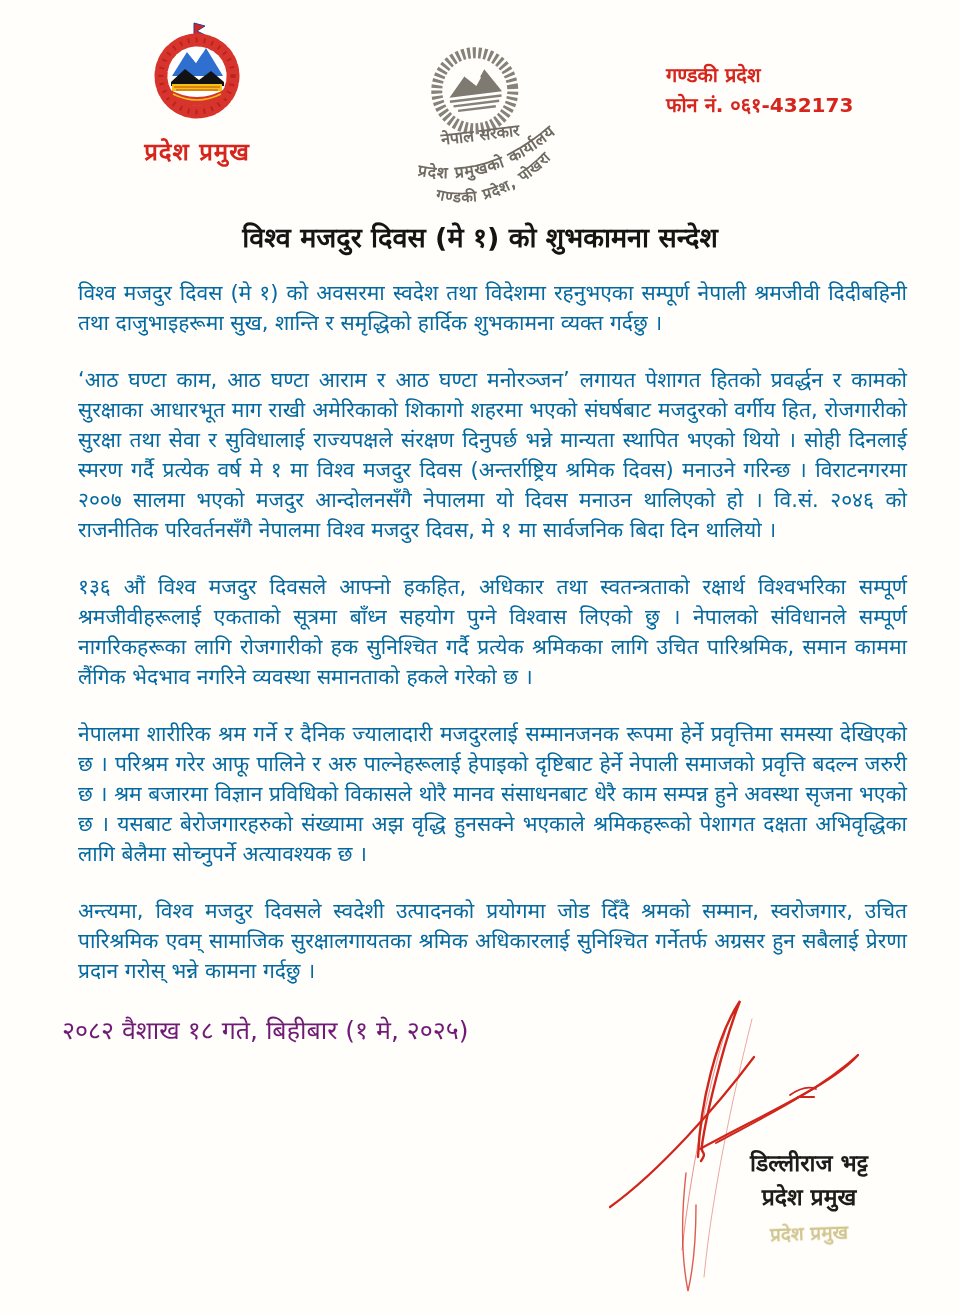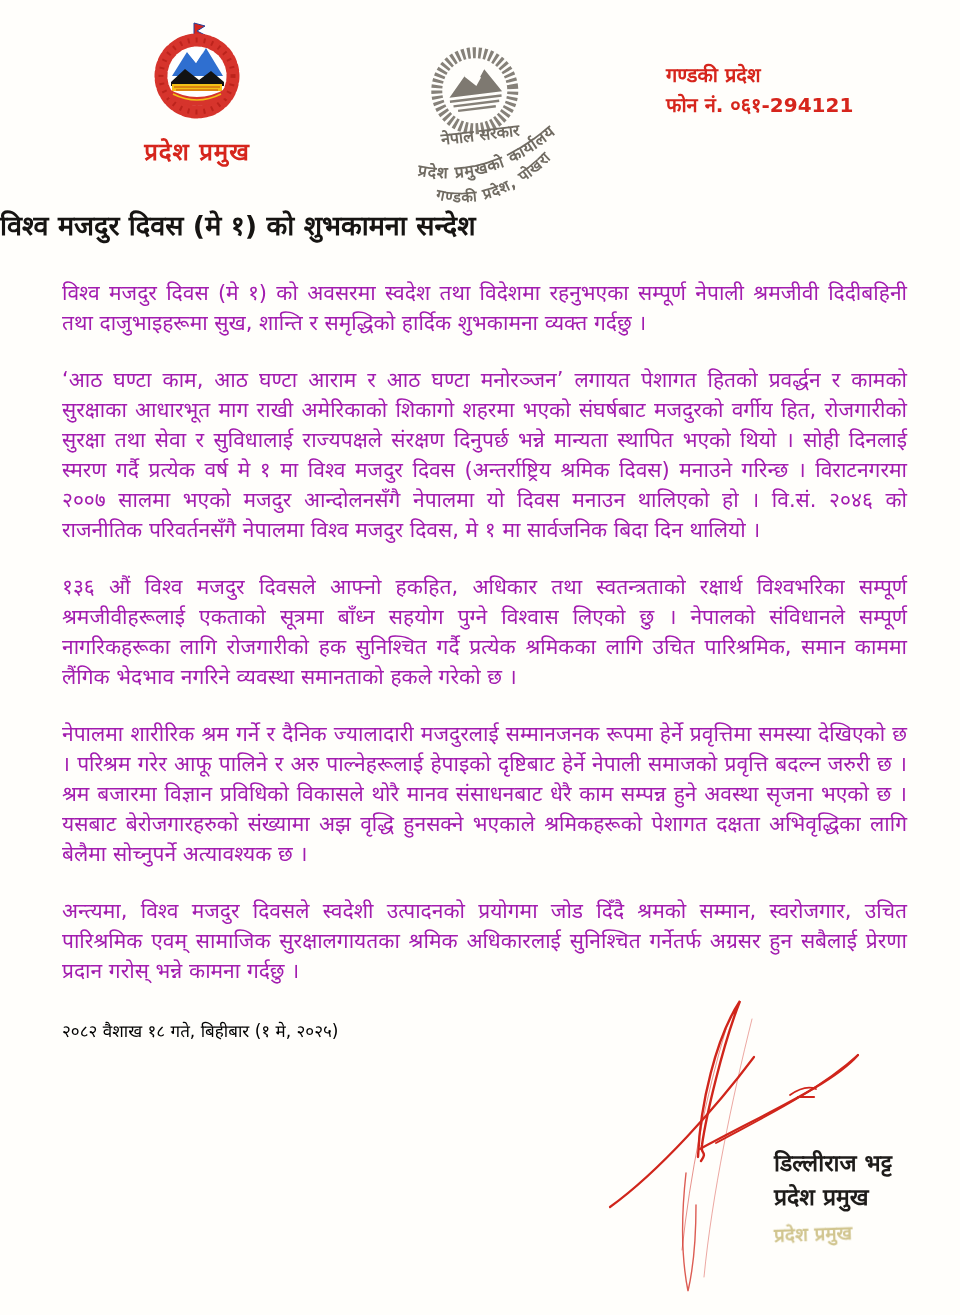--- a/index.html
+++ b/index.html
@@ -19,31 +19,31 @@
   .emblem-svg { width:100px; height:104px; }
   .emblem-label { margin-top:4px; color:#d6251c; font-size:24px; font-weight:bold; letter-spacing:1px; white-space:nowrap; }
 
   .stamp-wrap { position:absolute; left:388px; top:38px; width:190px; height:190px; transform:rotate(-7deg); opacity:.88; }
   .stamp-svg { width:190px; height:190px; }
   .stamp-svg text, .stamp-svg textPath { fill:#5d574d; font-weight:bold; }
 
   .contact { position:absolute; left:642px; top:60px; color:#d6251c; font-size:20px; font-weight:bold; line-height:30px; white-space:nowrap;margin-left:24px; }
 
   
-  .title { position:absolute; left:0; top:206px; width:100%; text-align:left;
+  .title { position:absolute; left:0; top:218px; width:100%; text-align:center;
            font-size:27px; font-weight:bold; color:#161412; }
 
   
   .body-text { position:absolute; left:62px; top:278px; width:845px; }
-  .para { font-size:21px; line-height:30px; text-align:justify; color:#a21caf; margin-bottom:27px; }
-  .dates { margin-top:6px; font-size:17px; line-height:36px; color:#000000; }
+  .para { font-size:21px; line-height:30px; text-align:justify; color:#0369a1; margin-bottom:27px;margin-left:16px; }
+  .dates { margin-top:6px; font-size:25px; line-height:36px; color:#701a75; }
 
   
   .signature { position:absolute; left:600px; top:995px; width:320px; height:300px; pointer-events:none; }
-  .sign-block { position:absolute; right:68px; top:1146px; text-align:left; }
+  .sign-block { position:absolute; right:92px; top:1146px; text-align:center; }
   .sign-name { font-size:23px; font-weight:bold; color:#1e1c1a; line-height:34px; white-space:nowrap; }
   .sign-desg { font-size:23px; font-weight:bold; color:#1e1c1a; line-height:34px; white-space:nowrap; }
   .sign-stamp-faint { margin-top:6px; font-size:19px; font-weight:bold; color:#b3a049; opacity:.6; filter:blur(.4px); white-space:nowrap; transform:rotate(-2deg); }
 </style>
 </head>
 <body>
 
 <div class="page">
 
   <div class="emblem-wrap">
@@ -86,21 +86,21 @@
         <textPath href="#stampArc1" startOffset="50%" text-anchor="middle">प्रदेश प्रमुखको कार्यालय</textPath>
       </text>
       <text font-size="15" letter-spacing="1">
         <textPath href="#stampArc2" startOffset="50%" text-anchor="middle">गण्डकी प्रदेश, पोखरा</textPath>
       </text>
     </svg>
   </div>
 
   <div class="contact">
     <div>गण्डकी प्रदेश</div>
-    <div>फोन नं. ०६१-294121</div>
+    <div>फोन नं. ०६१-432173</div>
   </div>
 
   <div class="title">विश्व मजदुर दिवस (मे १) को शुभकामना सन्देश</div>
 
   <div class="body-text">
     <p class="para">विश्व मजदुर दिवस (मे १) को अवसरमा स्वदेश तथा विदेशमा रहनुभएका सम्पूर्ण नेपाली श्रमजीवी दिदीबहिनी तथा दाजुभाइहरूमा सुख, शान्ति र समृद्धिको हार्दिक शुभकामना व्यक्त गर्दछु ।</p>
     <p class="para">‘आठ घण्टा काम, आठ घण्टा आराम र आठ घण्टा मनोरञ्जन’ लगायत पेशागत हितको प्रवर्द्धन र कामको सुरक्षाका आधारभूत माग राखी अमेरिकाको शिकागो शहरमा भएको संघर्षबाट मजदुरको वर्गीय हित, रोजगारीको सुरक्षा तथा सेवा र सुविधालाई राज्यपक्षले संरक्षण दिनुपर्छ भन्ने मान्यता स्थापित भएको थियो । सोही दिनलाई स्मरण गर्दै प्रत्येक वर्ष मे १ मा विश्व मजदुर दिवस (अन्तर्राष्ट्रिय श्रमिक दिवस) मनाउने गरिन्छ । विराटनगरमा २००७ सालमा भएको मजदुर आन्दोलनसँगै नेपालमा यो दिवस मनाउन थालिएको हो । वि.सं. २०४६ को राजनीतिक परिवर्तनसँगै नेपालमा विश्व मजदुर दिवस, मे १ मा सार्वजनिक बिदा दिन थालियो ।</p>
     <p class="para">१३६ औं विश्व मजदुर दिवसले आफ्नो हकहित, अधिकार तथा स्वतन्त्रताको रक्षार्थ विश्वभरिका सम्पूर्ण श्रमजीवीहरूलाई एकताको सूत्रमा बाँध्न सहयोग पुग्ने विश्वास लिएको छु । नेपालको संविधानले सम्पूर्ण नागरिकहरूका लागि रोजगारीको हक सुनिश्चित गर्दै प्रत्येक श्रमिकका लागि उचित पारिश्रमिक, समान काममा लैंगिक भेदभाव नगरिने व्यवस्था समानताको हकले गरेको छ ।</p>
     <p class="para">नेपालमा शारीरिक श्रम गर्ने र दैनिक ज्यालादारी मजदुरलाई सम्मानजनक रूपमा हेर्ने प्रवृत्तिमा समस्या देखिएको छ । परिश्रम गरेर आफू पालिने र अरु पाल्नेहरूलाई हेपाइको दृष्टिबाट हेर्ने नेपाली समाजको प्रवृत्ति बदल्न जरुरी छ । श्रम बजारमा विज्ञान प्रविधिको विकासले थोरै मानव संसाधनबाट धेरै काम सम्पन्न हुने अवस्था सृजना भएको छ । यसबाट बेरोजगारहरुको संख्यामा अझ वृद्धि हुनसक्ने भएकाले श्रमिकहरूको पेशागत दक्षता अभिवृद्धिका लागि बेलैमा सोच्नुपर्ने अत्यावश्यक छ ।</p>
     <p class="para">अन्त्यमा, विश्व मजदुर दिवसले स्वदेशी उत्पादनको प्रयोगमा जोड दिँदै श्रमको सम्मान, स्वरोजगार, उचित पारिश्रमिक एवम् सामाजिक सुरक्षालगायतका श्रमिक अधिकारलाई सुनिश्चित गर्नेतर्फ अग्रसर हुन सबैलाई प्रेरणा प्रदान गरोस् भन्ने कामना गर्दछु ।</p>

